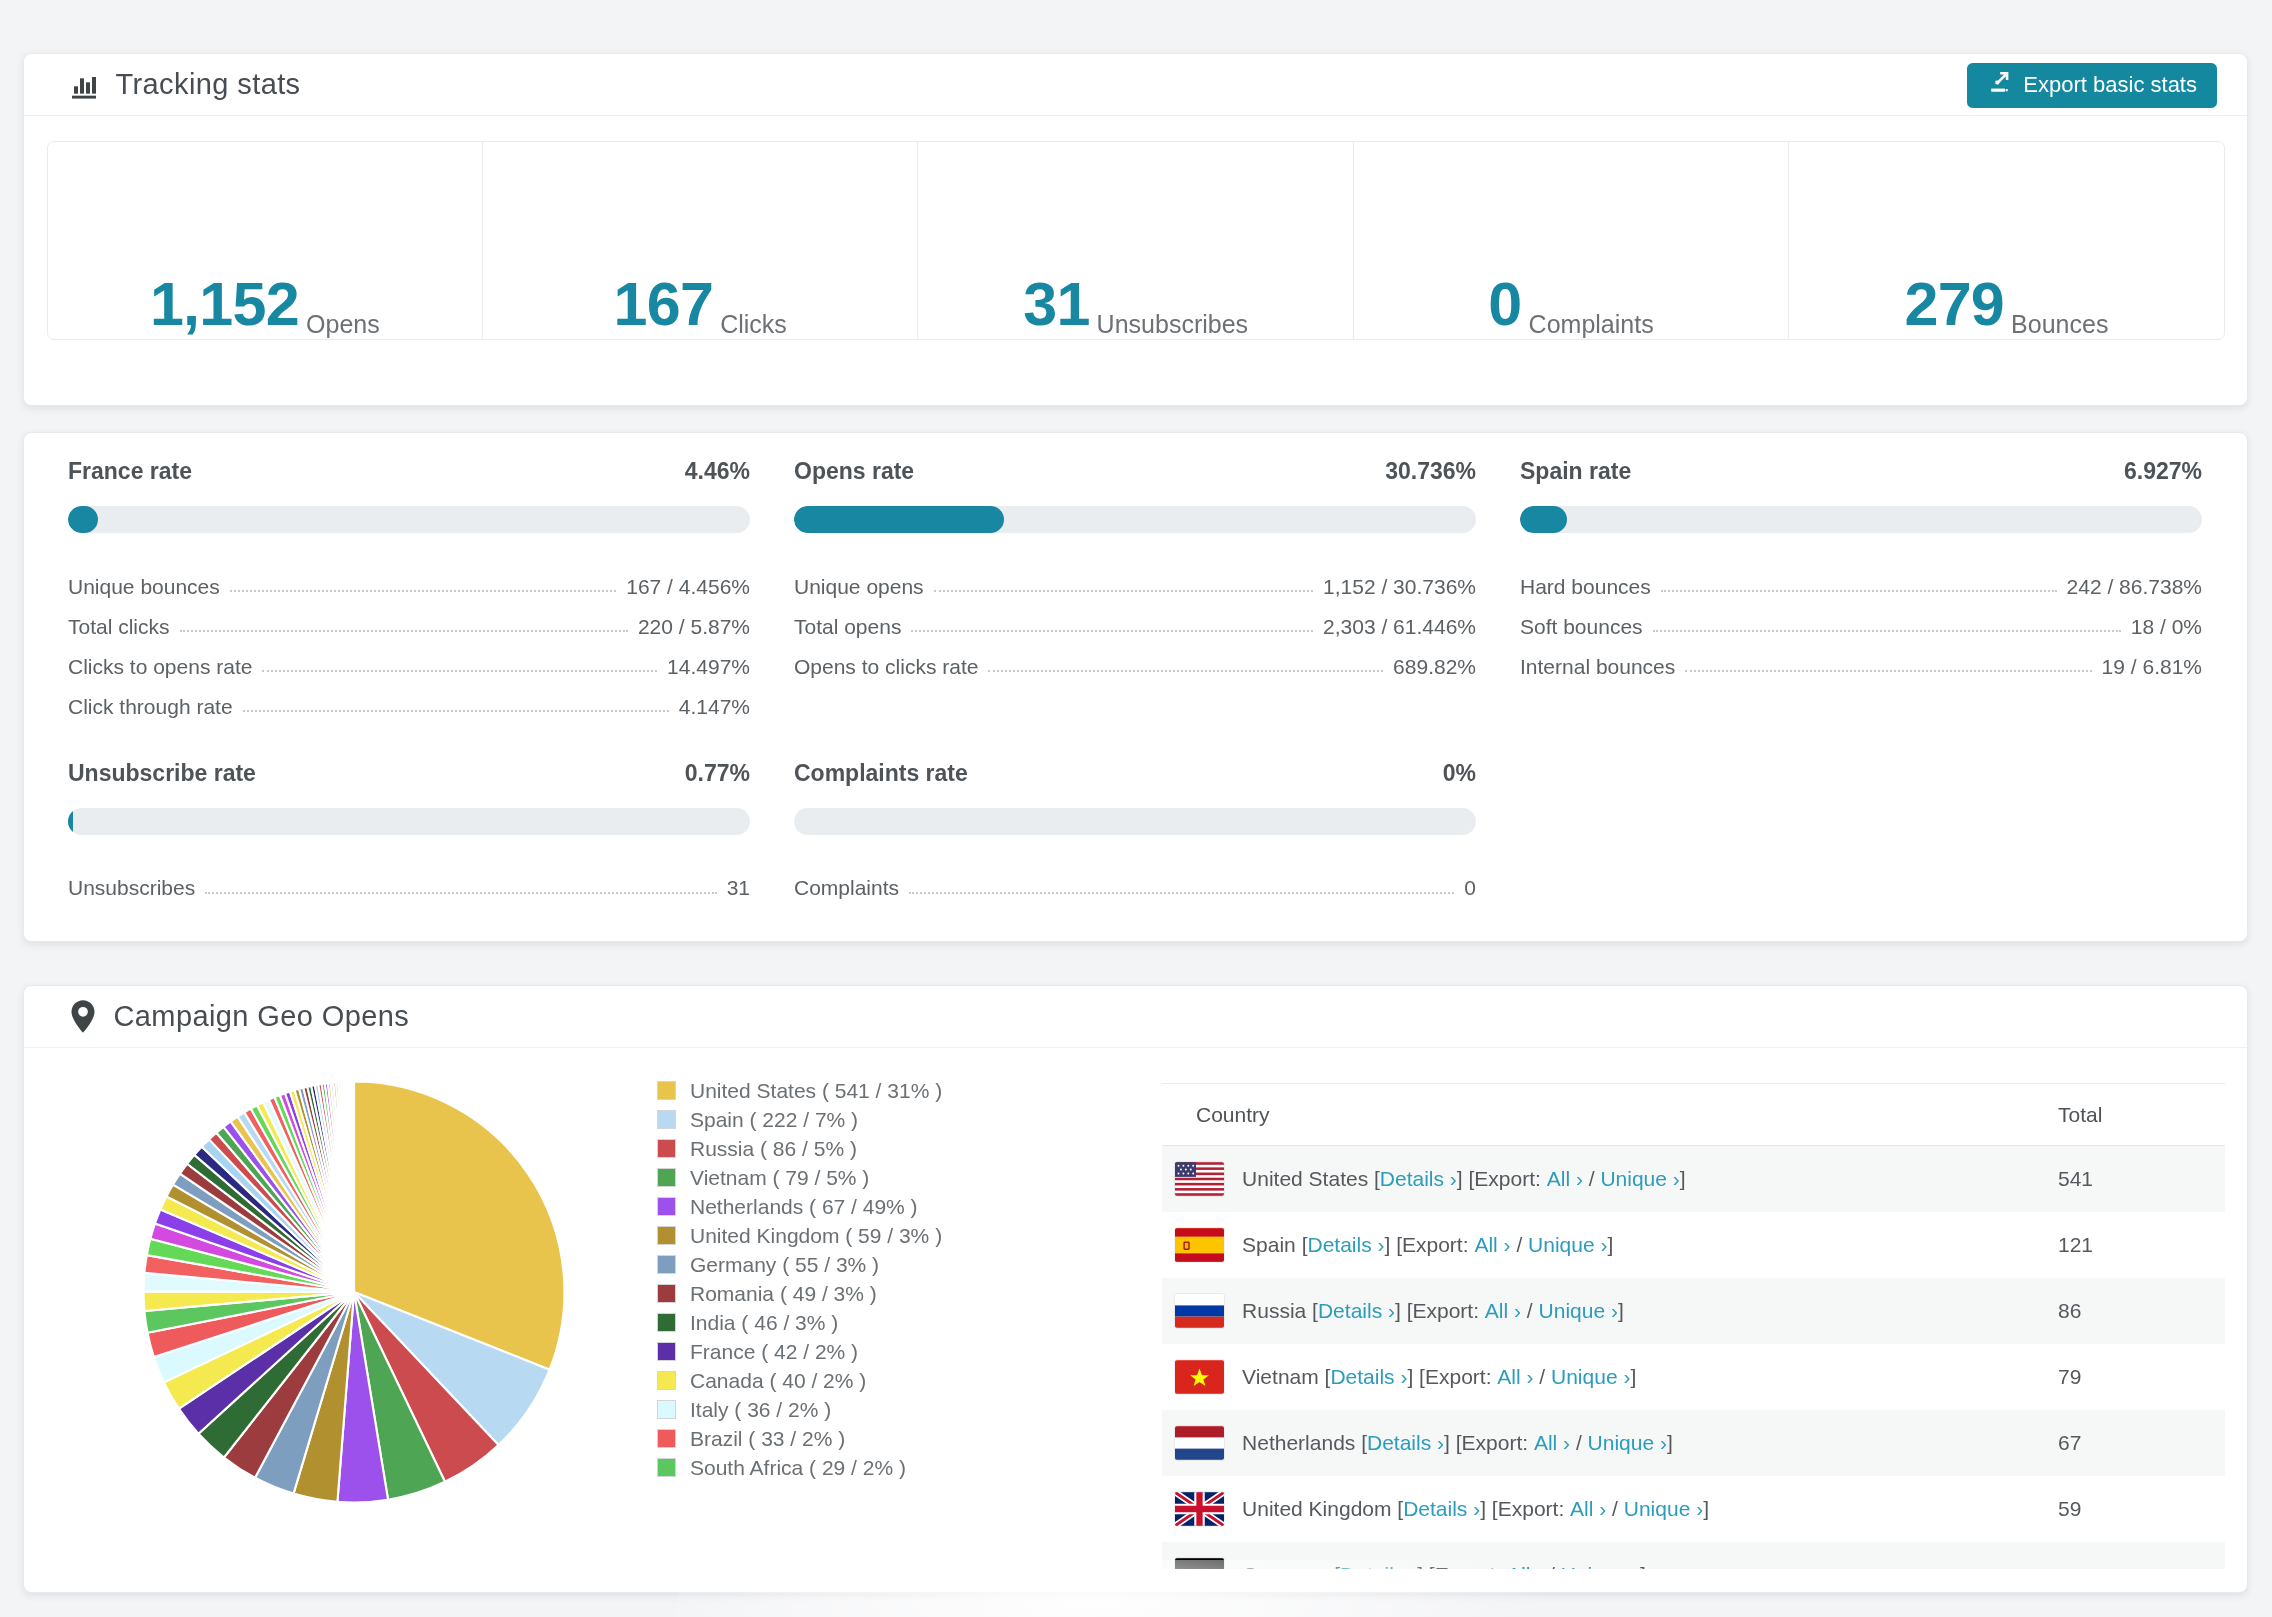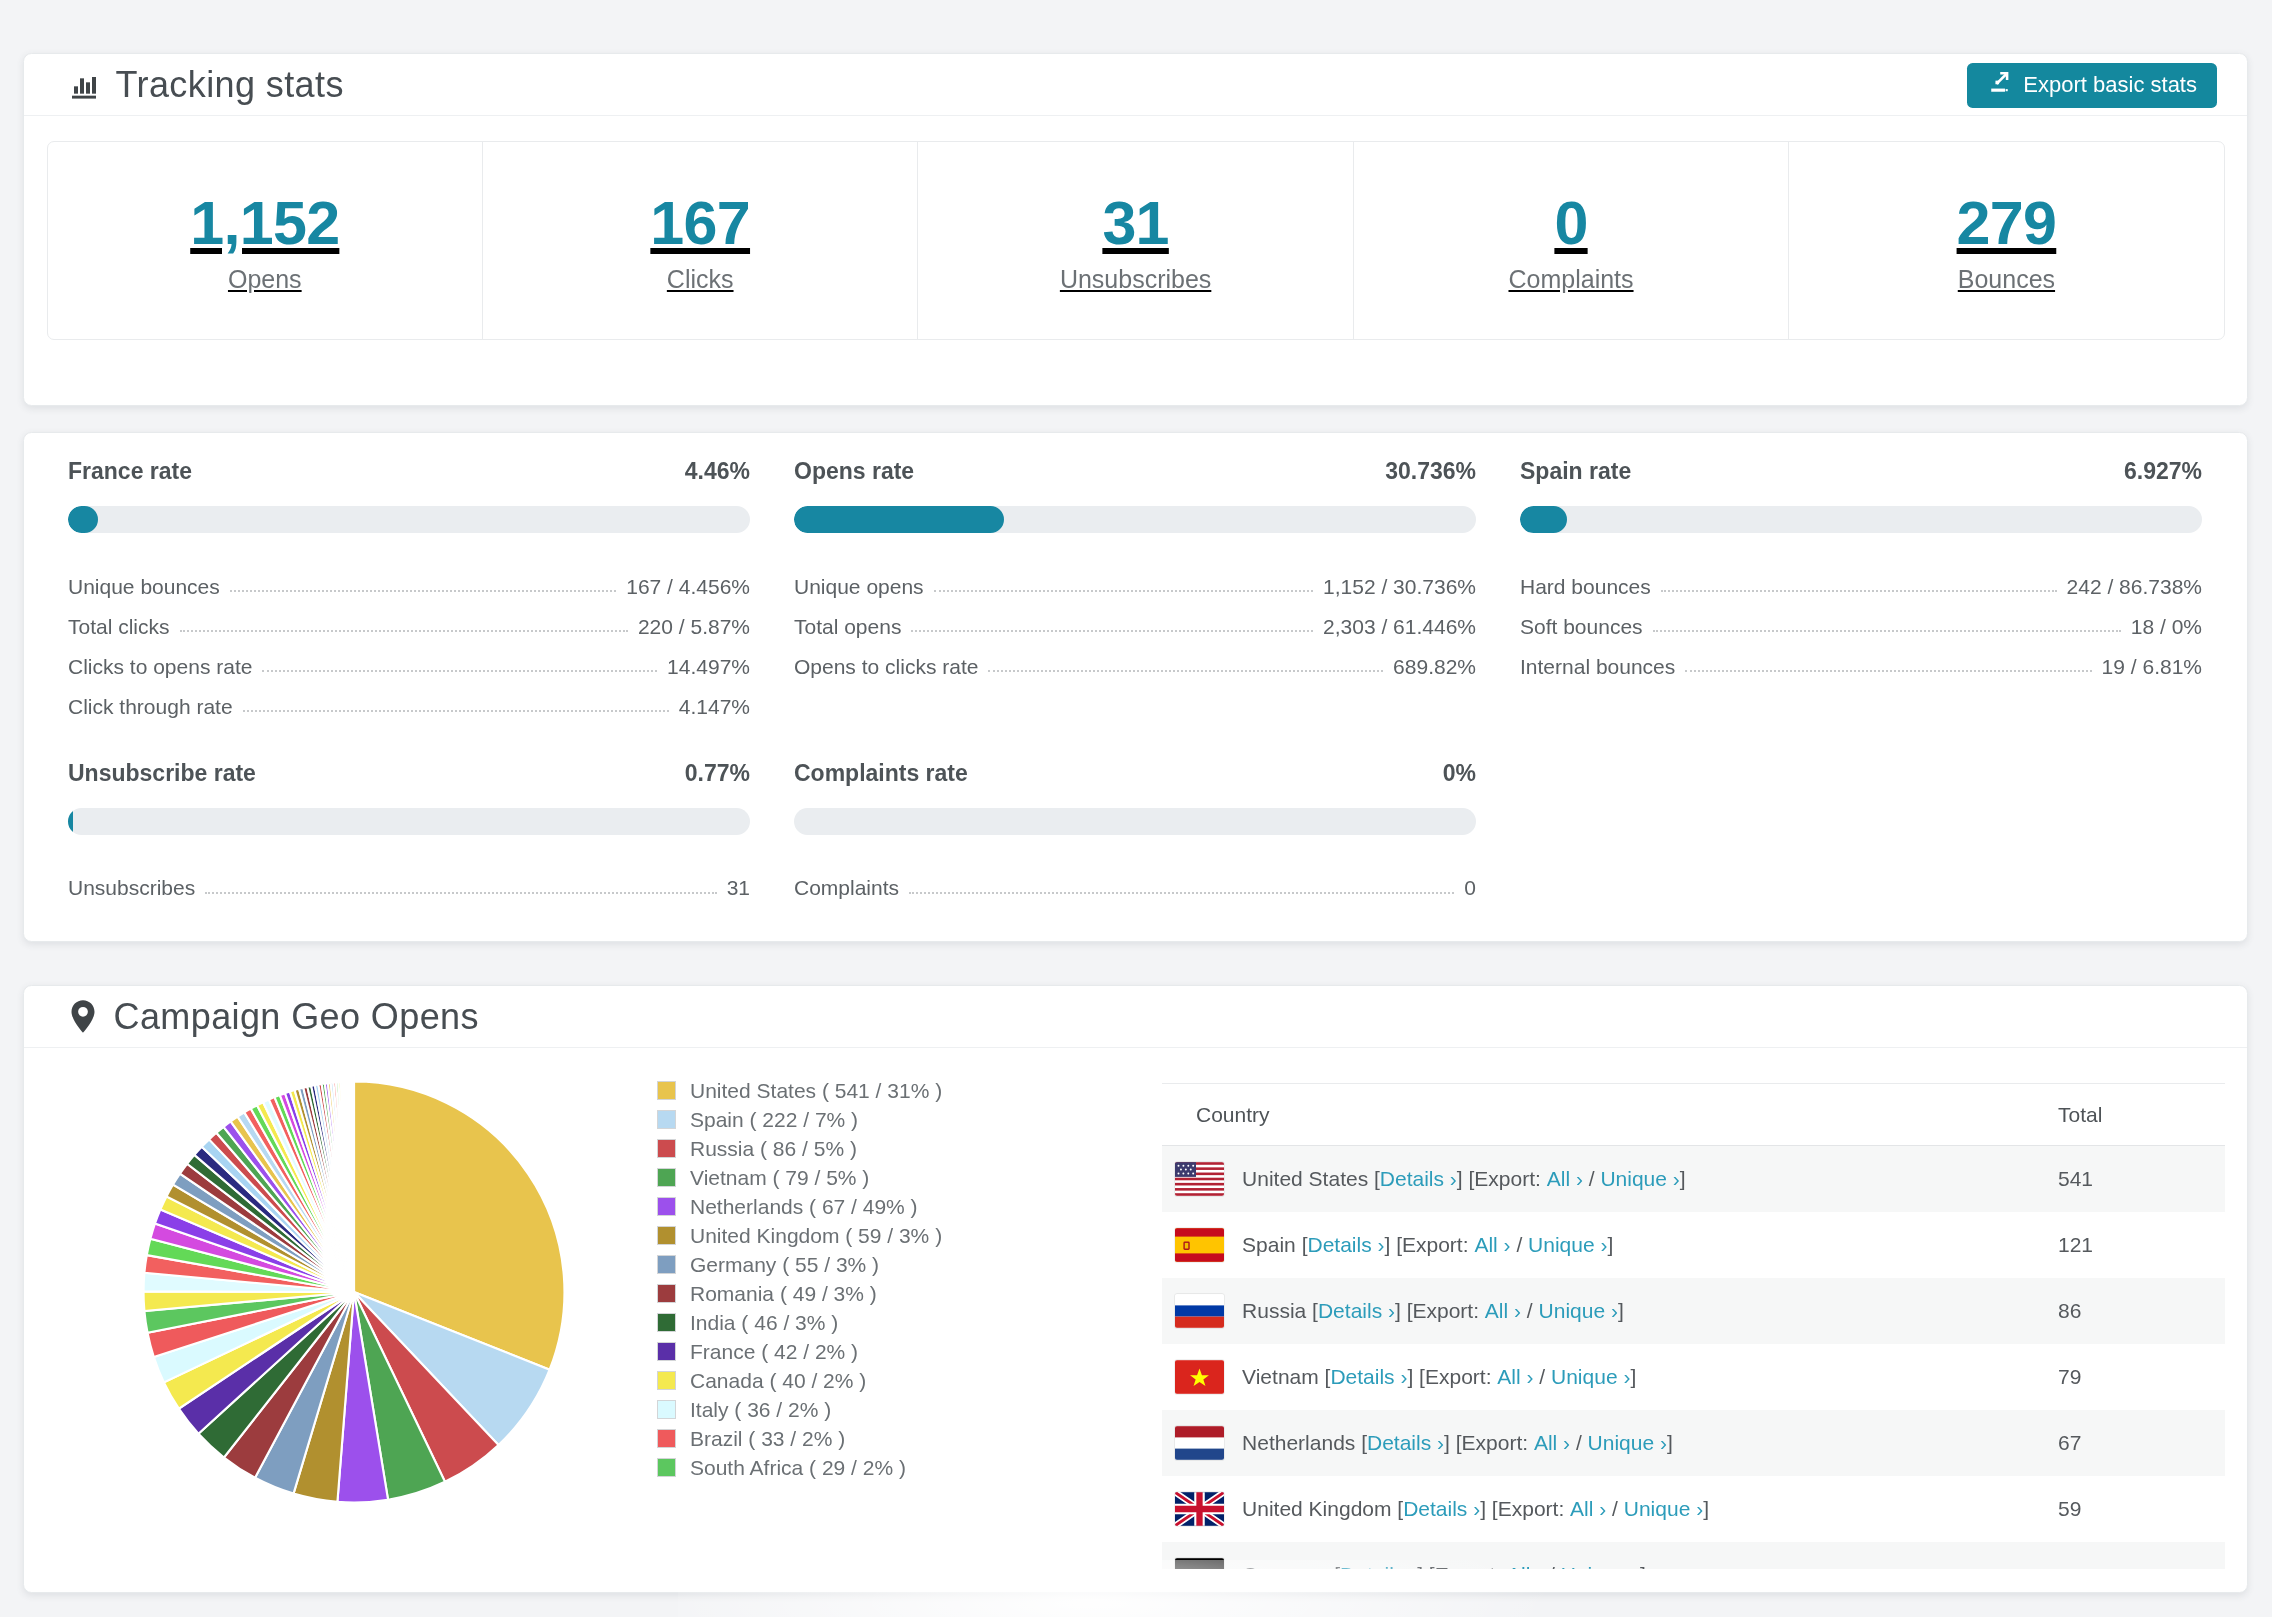--- a/index.html
+++ b/index.html
@@ -16,38 +16,38 @@
   }
   #panel-tracking{top:53px;height:351px;}
   #panel-rates{top:432px;height:508px;}
   #panel-geo{top:985px;height:606px;}
 
   .panel-header{
     position:absolute;left:0;top:0;right:0;height:62px;
     border-bottom:1.4px solid #eef0f2;
     display:flex;align-items:center;padding-left:44px;box-sizing:border-box;
   }
-  .panel-title{font-size:36px;color:#474d52;letter-spacing:0.4px;display:flex;align-items:center;gap:15.5px;}
+  .panel-title{font-size:29px;color:#474d52;letter-spacing:0.4px;display:flex;align-items:center;gap:15.5px;}
   .panel-title svg{display:block;}
 
   
   .btn-export{
     position:absolute;right:30px;top:8.5px;height:45px;
     background:#14889e;color:#fff;border:none;border-radius:5.6px;
     font-size:22px;font-family:inherit;display:flex;align-items:center;gap:11.3px;
     padding:0 20px;cursor:pointer;
   }
 
   
   #stat-boxes{
     position:absolute;left:22.6px;top:87px;width:2178px;height:199px;
     border:1.4px solid #e9ebed;border-radius:7px;display:flex;box-sizing:border-box;
     overflow:hidden;
   }
-  .stat-cell{flex:1;display:flex;flex-direction:column;align-items:center;justify-content:center;gap:7px;text-decoration:underline;}
+  .stat-cell{flex:1;display:flex;flex-direction:row;align-items:flex-end;justify-content:center;gap:7px;}
   .stat-cell + .stat-cell{border-left:1.4px solid #e9ebed;}
   .stat-value{font-size:61px;font-weight:bold;color:#1787a2;letter-spacing:-0.7px;}
   .stat-label{font-size:25px;color:#6c7175;}
 
   
   #rates-grid{
     position:absolute;left:44px;top:25.4px;width:2134px;
     display:grid;grid-template-columns:1fr 1fr 1fr;column-gap:44px;row-gap:41px;
     align-items:start;
   }

